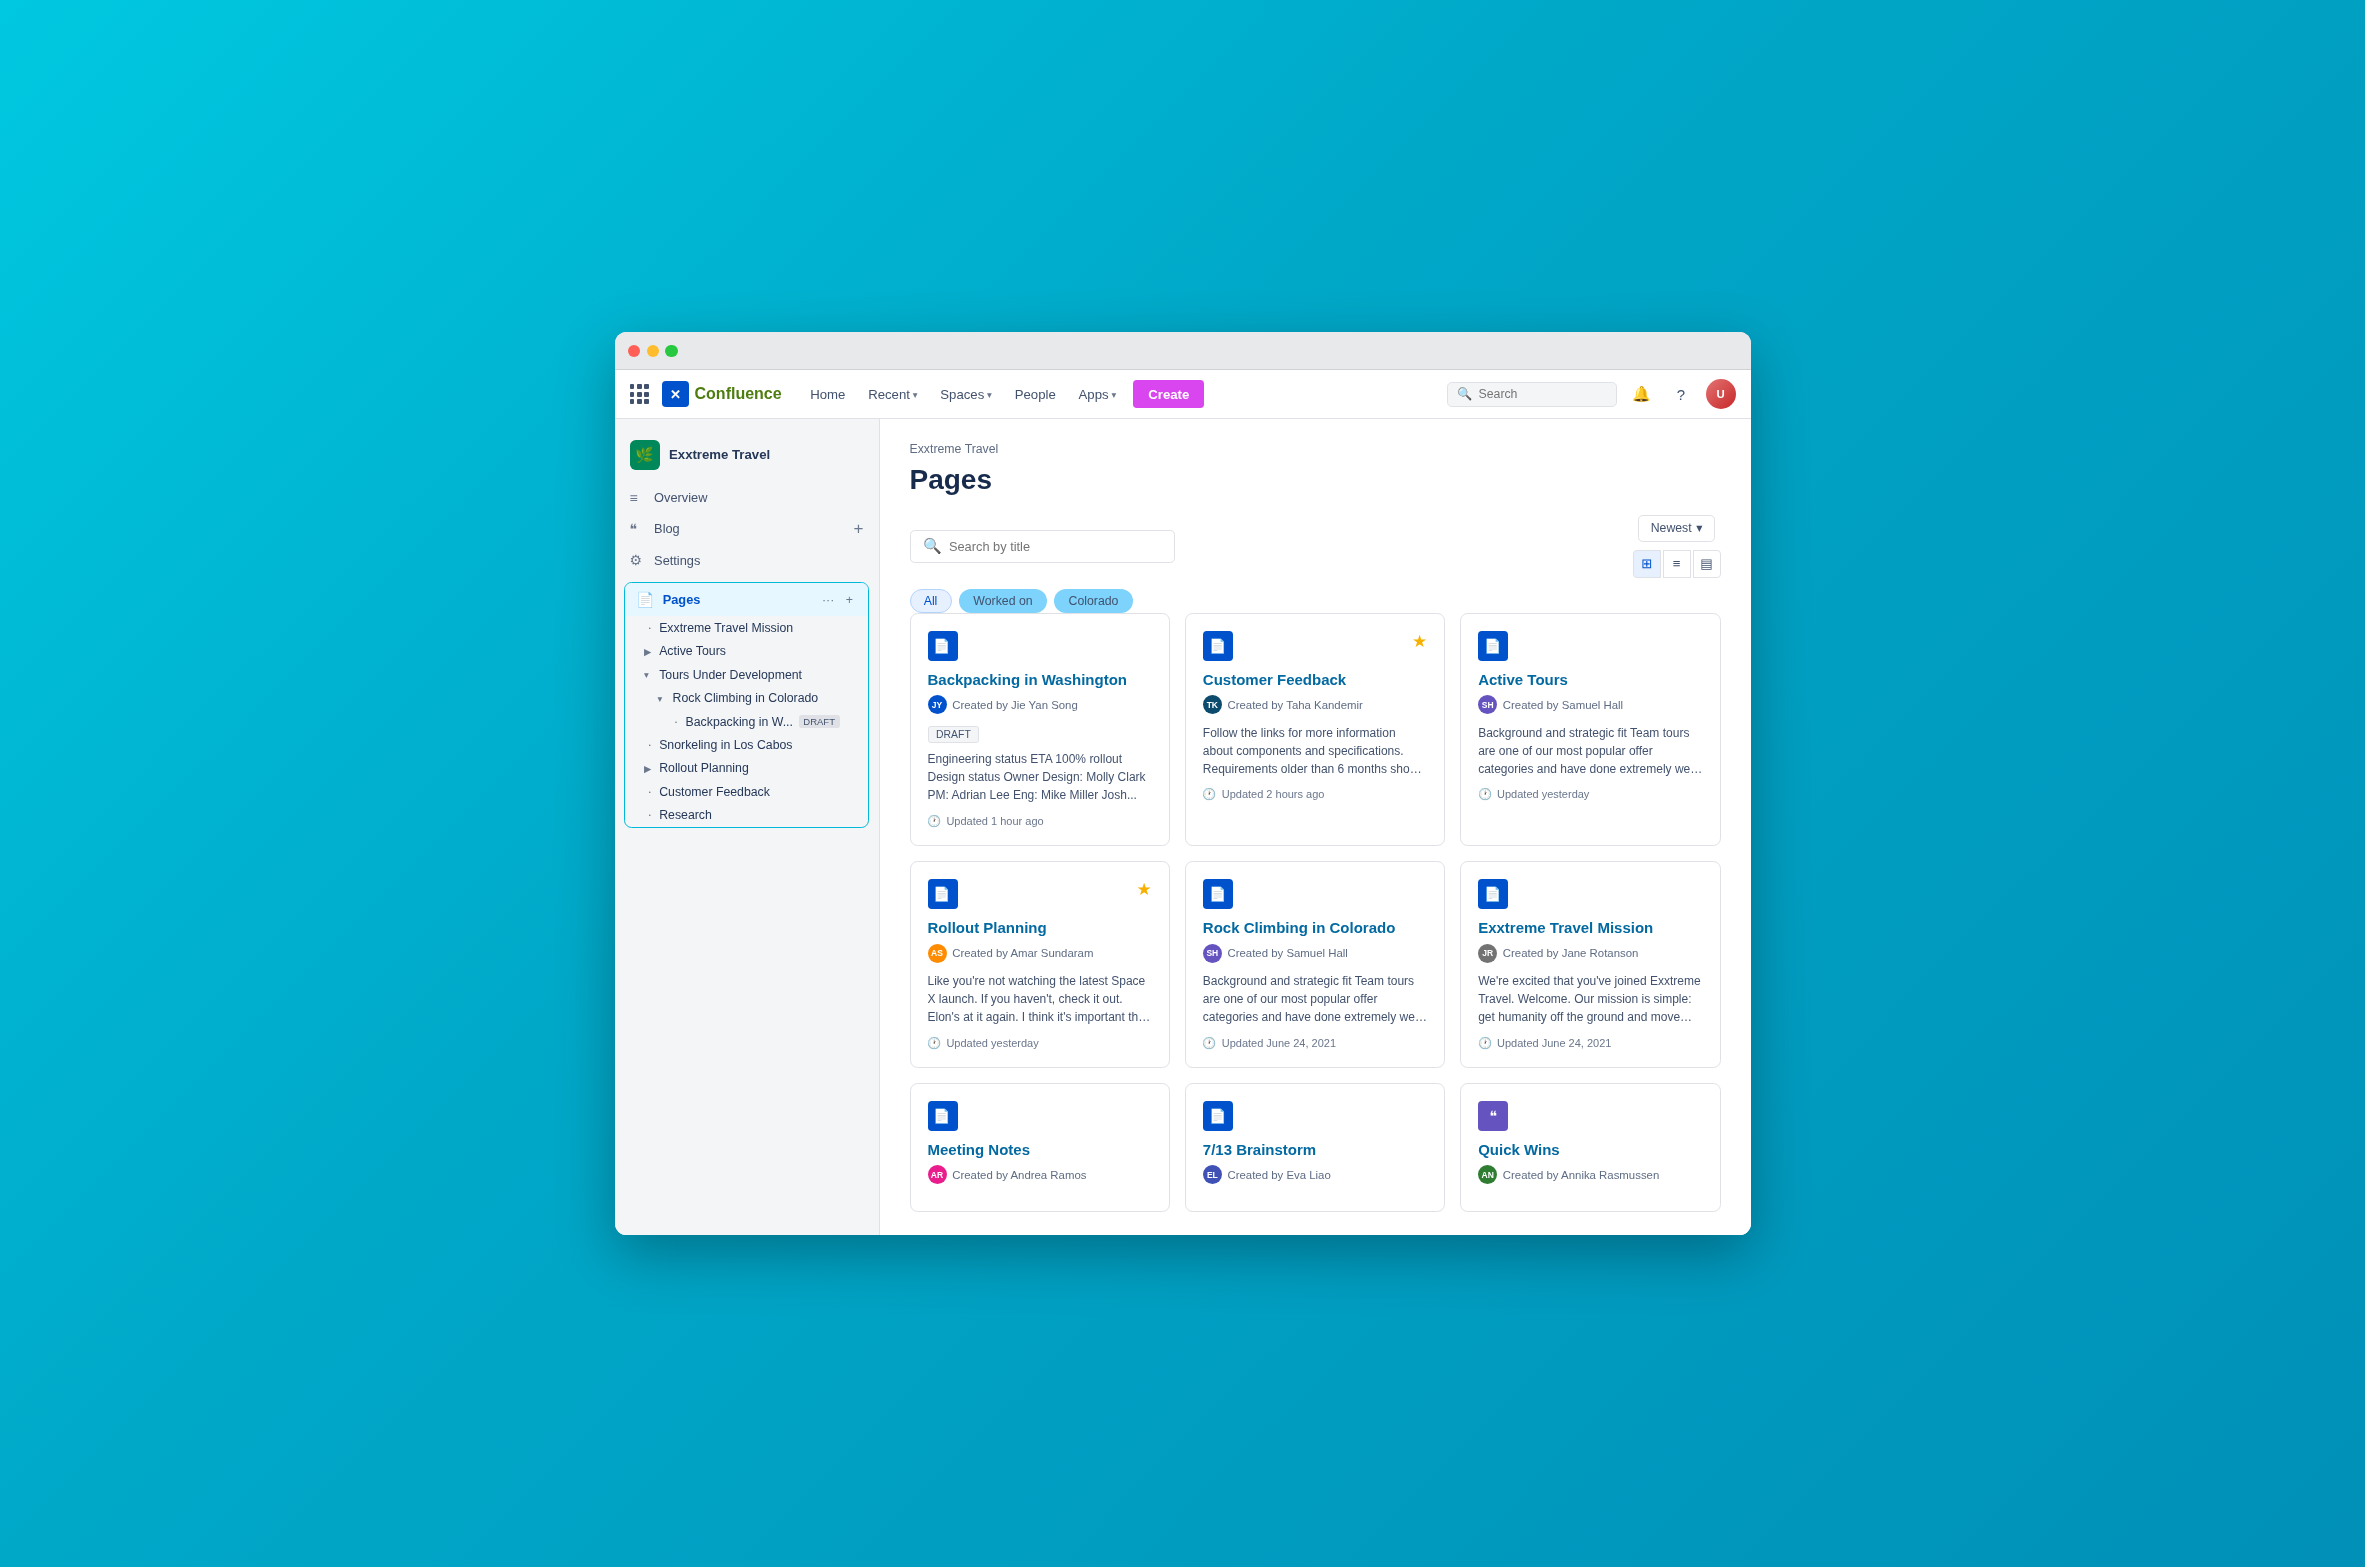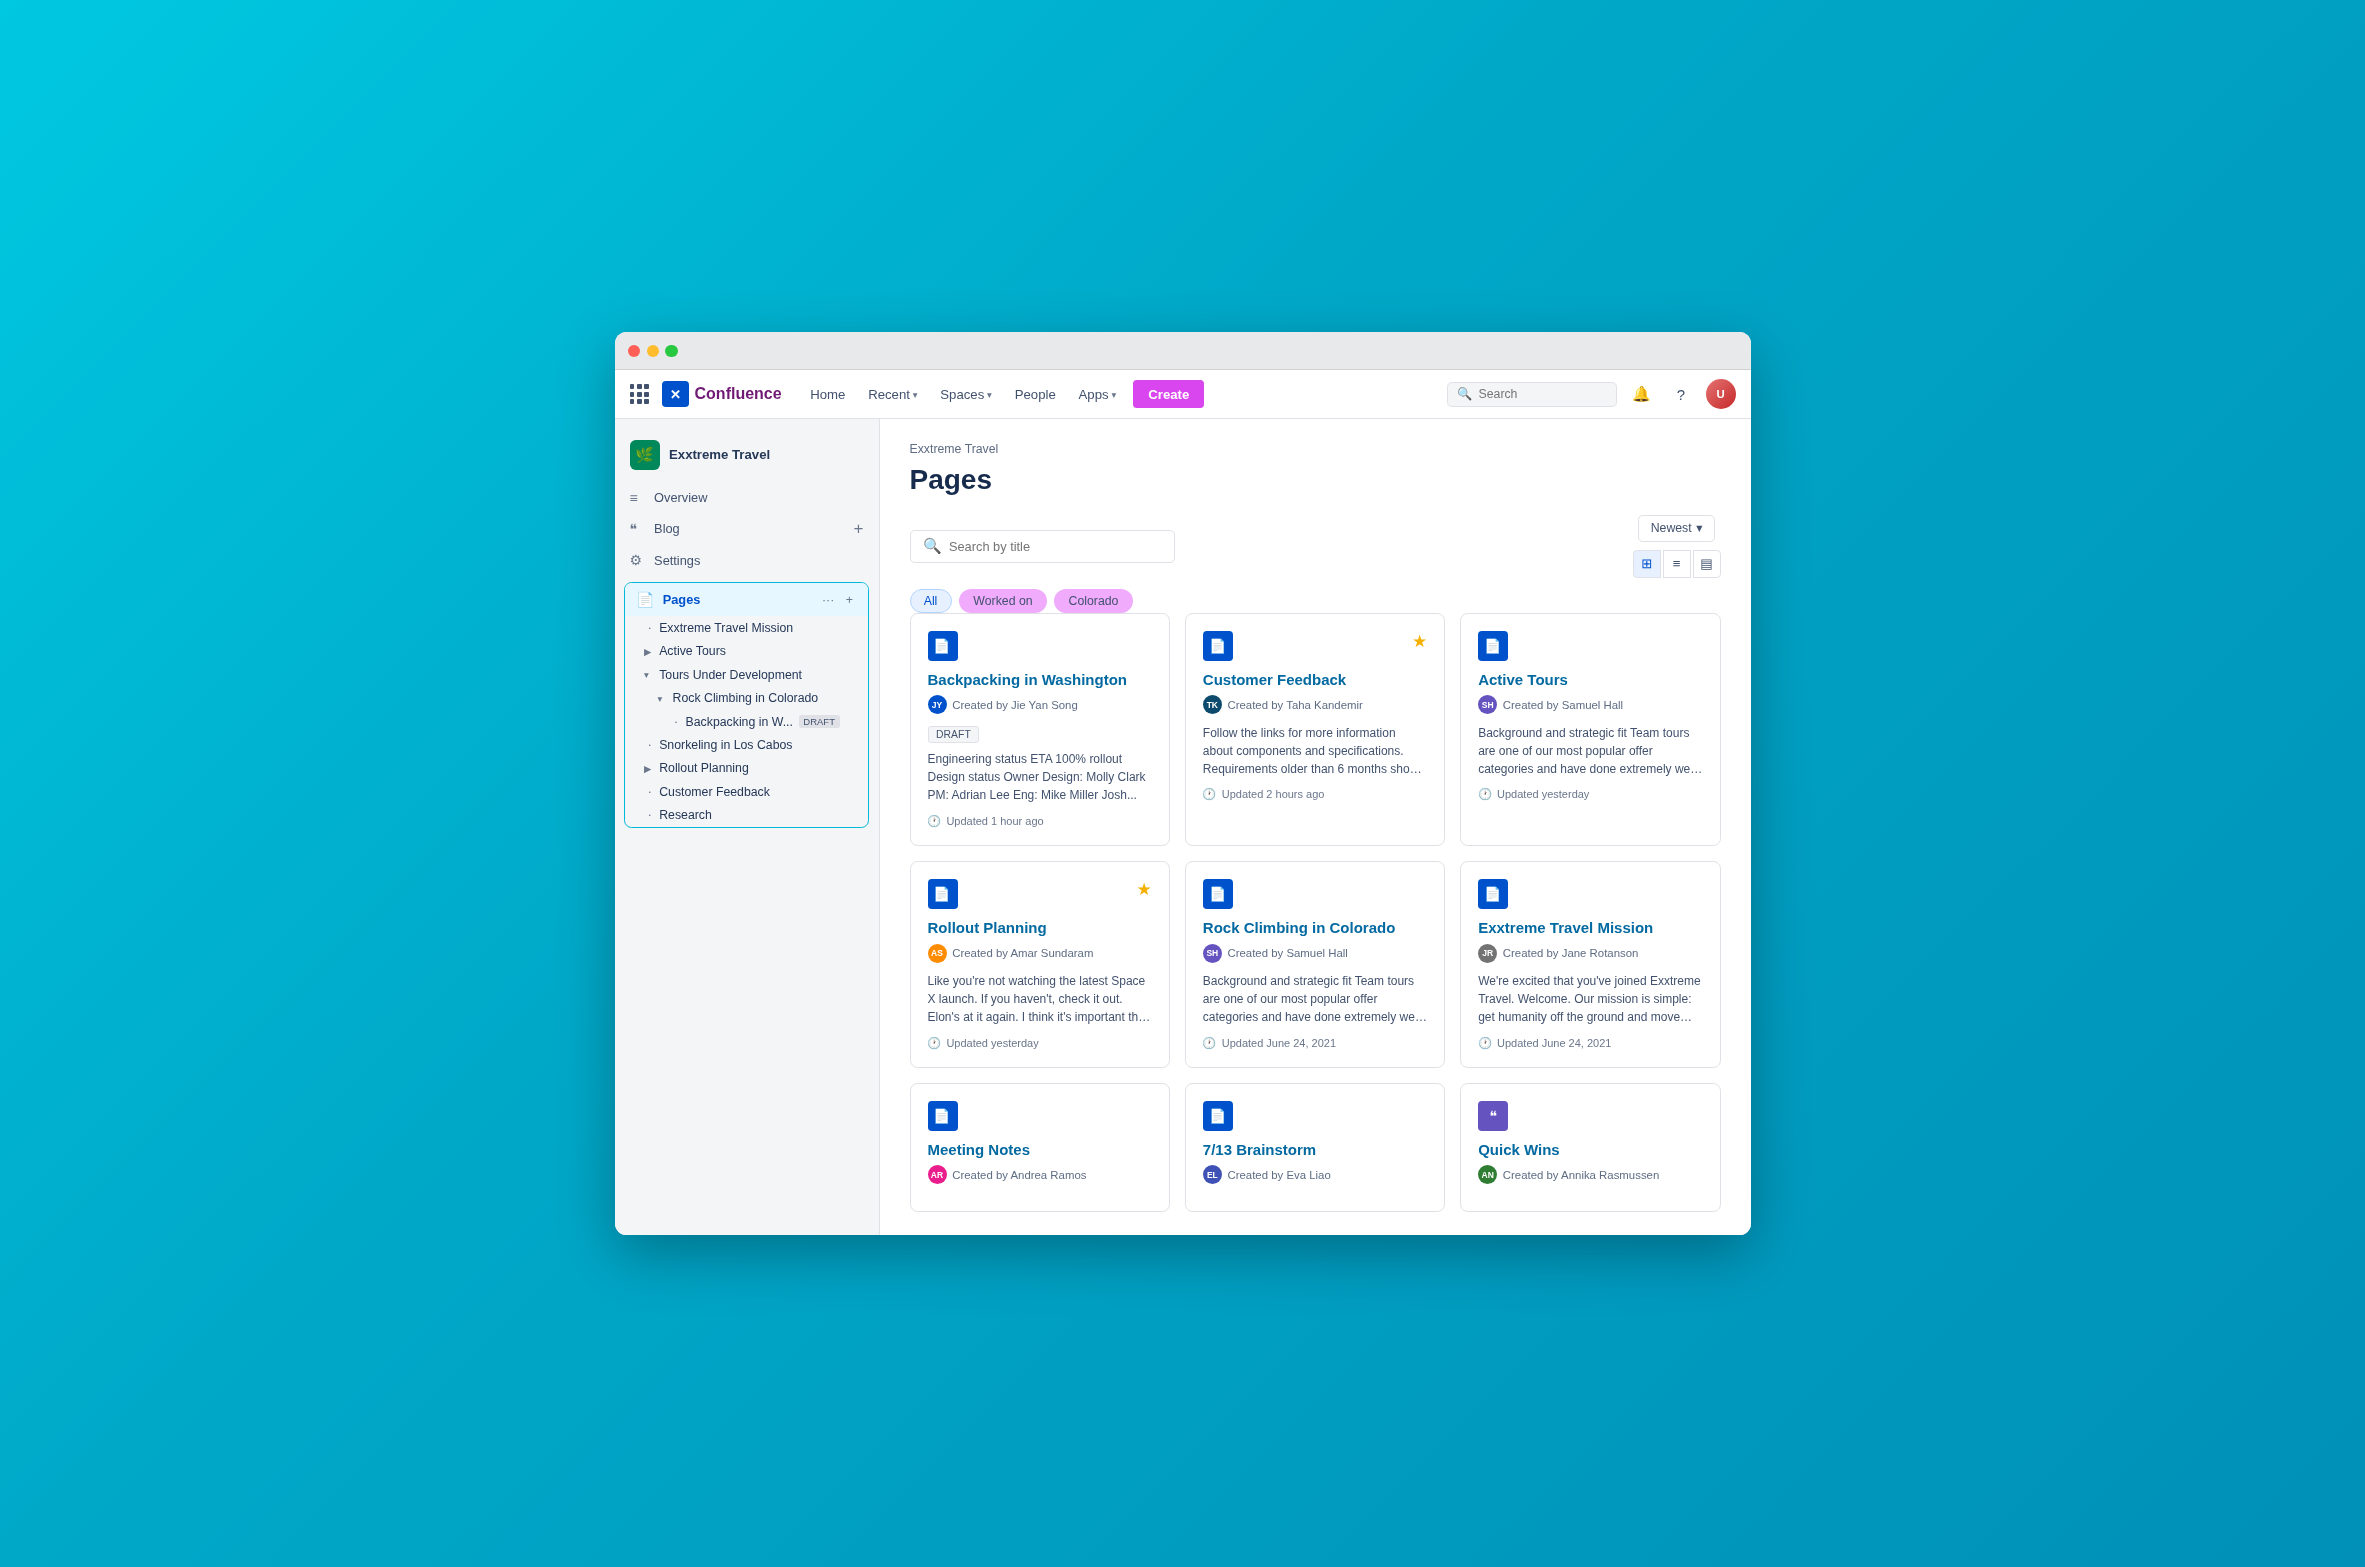--- a/index.html
+++ b/index.html
@@ -55,21 +55,21 @@
       margin-right: 13.2px;
     }
     .nav-grid-icon span { width: 4.7px; height: 4.7px; background: #42526e; border-radius: 0.9px; display: block; }
     .logo { display: flex; align-items: center; gap: 5.7px; margin-right: 19px; }
     .logo-icon {
       width: 26.5px; height: 26.5px; background: #0052cc;
       border-radius: 3.8px;
       display: flex; align-items: center; justify-content: center;
       color: white; font-weight: 900; font-size: 13.2px;
     }
-    .logo-text { font-weight: 700; font-size: 16px; color: #701a75; }
+    .logo-text { font-weight: 700; font-size: 16px; color: #4d7c0f; }
     .nav-links { display: flex; align-items: center; gap: 3.8px; flex: 1; }
     .nav-link {
       padding: 5.7px 9.5px;
       border-radius: 3.8px;
       color: #42526e;
       font-size: 13.2px;
       cursor: pointer;
       display: flex; align-items: center; gap: 2.8px;
     }
     .nav-link .chevron { font-size: 9.5px; color: #6b778c; }
@@ -200,21 +200,21 @@
     }
     .search-filter input {
       border: none; outline: none; font-size: 12.8px; color: #6b778c; width: 100%;
     }
     .filter-tabs { display: flex; gap: 7.6px; margin-top: 9.5px; margin-bottom: 0; }
     .filter-tab {
       padding: 3.8px 13.2px; border-radius: 19px;
       font-size: 12.3px; cursor: pointer; border: 0.9px solid transparent;
     }
     .filter-tab.active { background: #e6f0ff; color: #0052cc; border-color: #b3d4ff; font-weight: 500; }
-    .filter-tab:not(.active) { background: #f0abfc; color: #42526e; }
+    .filter-tab:not(.active) { background: #7dd3fc; color: #42526e; }
     .filter-right { display: flex; align-items: center; gap: 7.6px; flex-direction: column; }
     .sort-dropdown {
       display: flex; align-items: center; gap: 4.7px;
       padding: 5.7px 11.4px;
       border: 0.9px solid #dfe1e6; border-radius: 4.7px;
       font-size: 12.3px; color: #42526e; cursor: pointer;
       background: #fff;
     }
     .view-toggle { display: flex; gap: 1.9px; }
     .view-btn {

